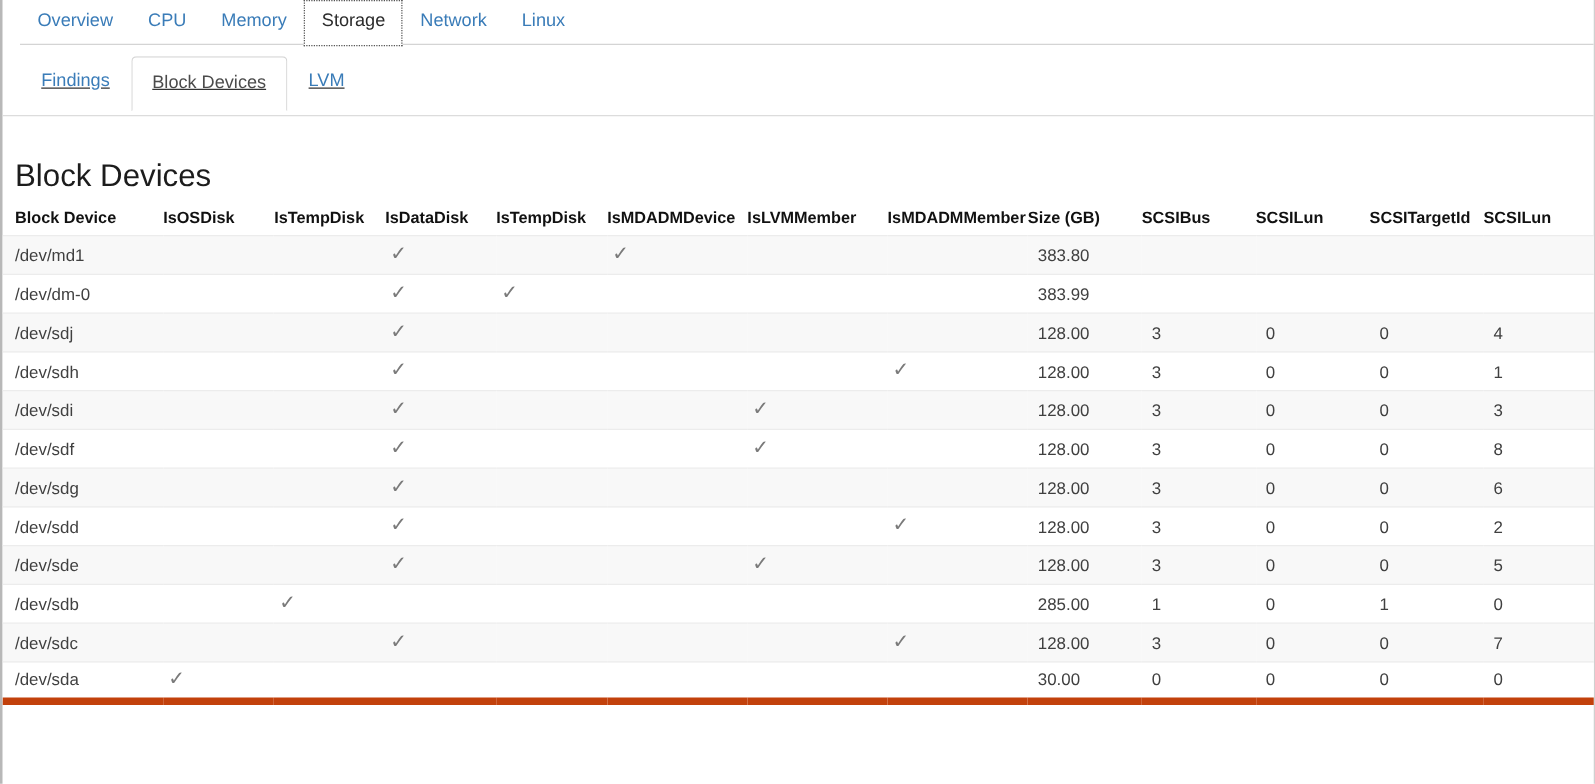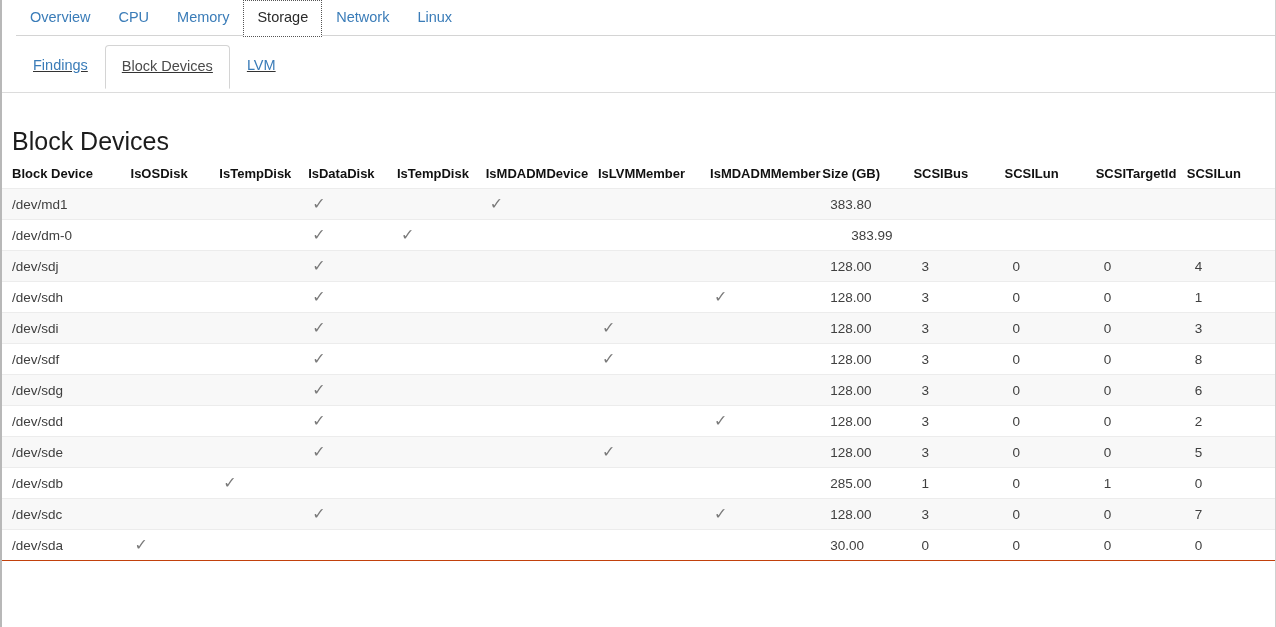--- a/index.html
+++ b/index.html
@@ -143,21 +143,21 @@
     color: #404040;
     padding: 0;
     height: 31px;
     vertical-align: middle;
     white-space: nowrap;
     border-top: 1px solid #ececec;
     border-bottom: 1px solid #ececec;
   }
   table.devices tbody tr:nth-child(odd) td { background: #f8f8f8; }
   table.devices tbody tr:nth-child(even) td { background: #ffffff; }
-  table.devices tbody tr:last-child td { border-bottom: 1px solid #c2410c; }
+  table.devices tbody tr:last-child td { border-bottom: 6px solid #c2410c; }
 
   .c-dev   { width: 110px; padding-left: 10px !important; }
   .c-flag  { width: 76px; }
   .c-wide  { width: 96px; }
   .c-num   { width: 78px; }
 
   .th-pad { padding-left: 10px !important; }
 
   .check {
     color: #7a7a7a;
@@ -232,21 +232,21 @@
         </tr>
         <tr>
           <td class="c-dev">/dev/dm-0</td>
           <td class="c-flag"></td>
           <td class="c-flag"></td>
           <td class="c-flag"><span class="check cellpad">✓</span></td>
           <td class="c-flag"><span class="check cellpad">✓</span></td>
           <td class="c-wide"></td>
           <td class="c-wide"></td>
           <td class="c-wide"></td>
-          <td class="c-num" style="padding-left: 8px; text-align: center;">383.99</td>
+          <td class="c-num" style="padding-left: 8px;">383.99</td>
           <td class="c-num" style="padding-left: 8px;"></td>
           <td class="c-num" style="padding-left: 8px;"></td>
           <td class="c-num" style="padding-left: 8px;"></td>
           <td class="c-num" style="padding-left: 8px;"></td>
         </tr>
         <tr>
           <td class="c-dev">/dev/sdj</td>
           <td class="c-flag"></td>
           <td class="c-flag"></td>
           <td class="c-flag"><span class="check cellpad">✓</span></td>

